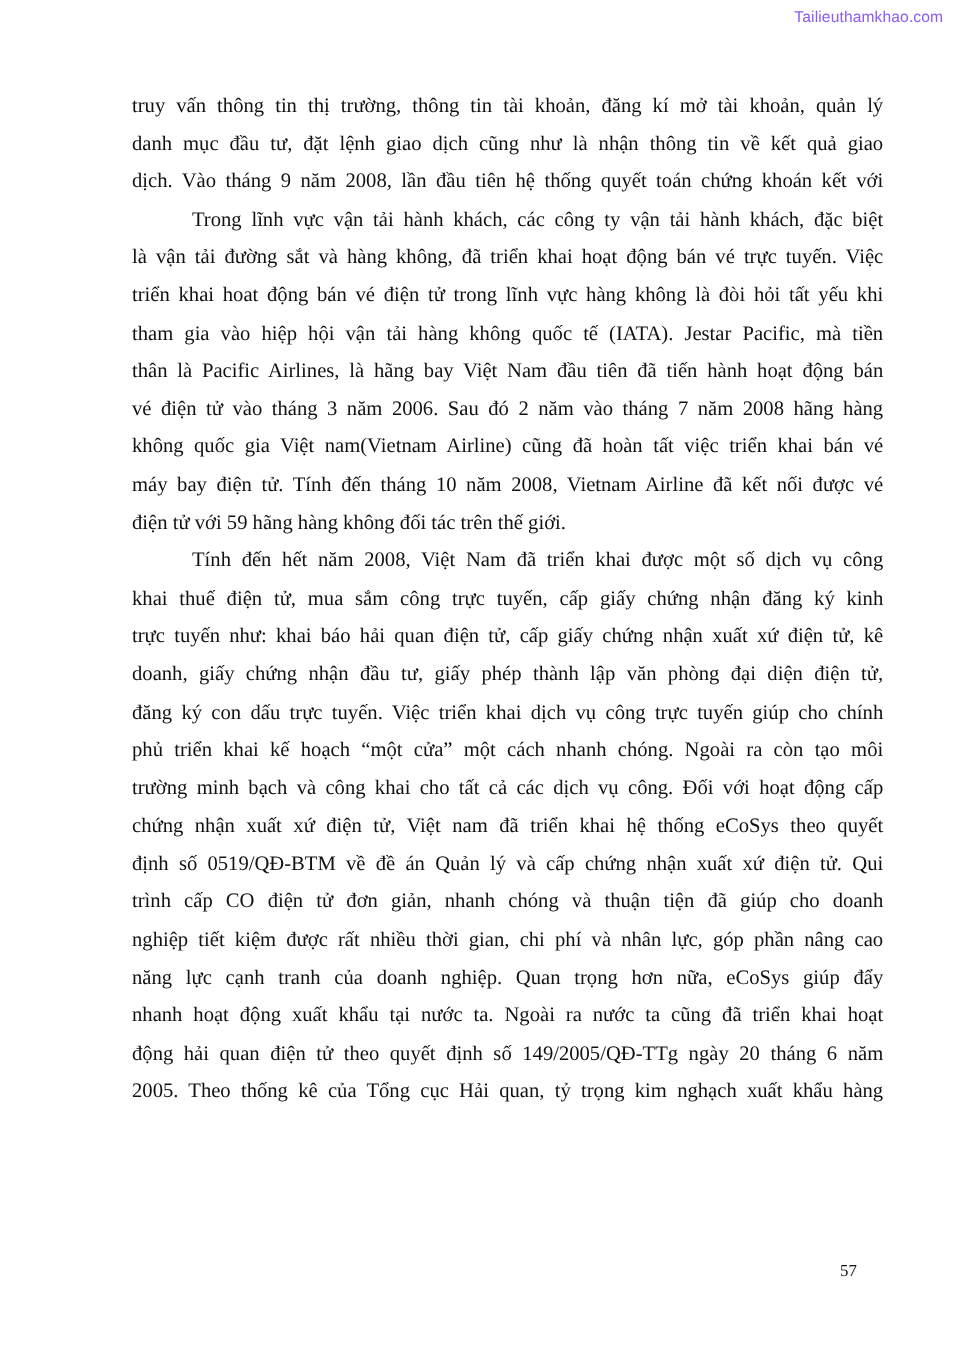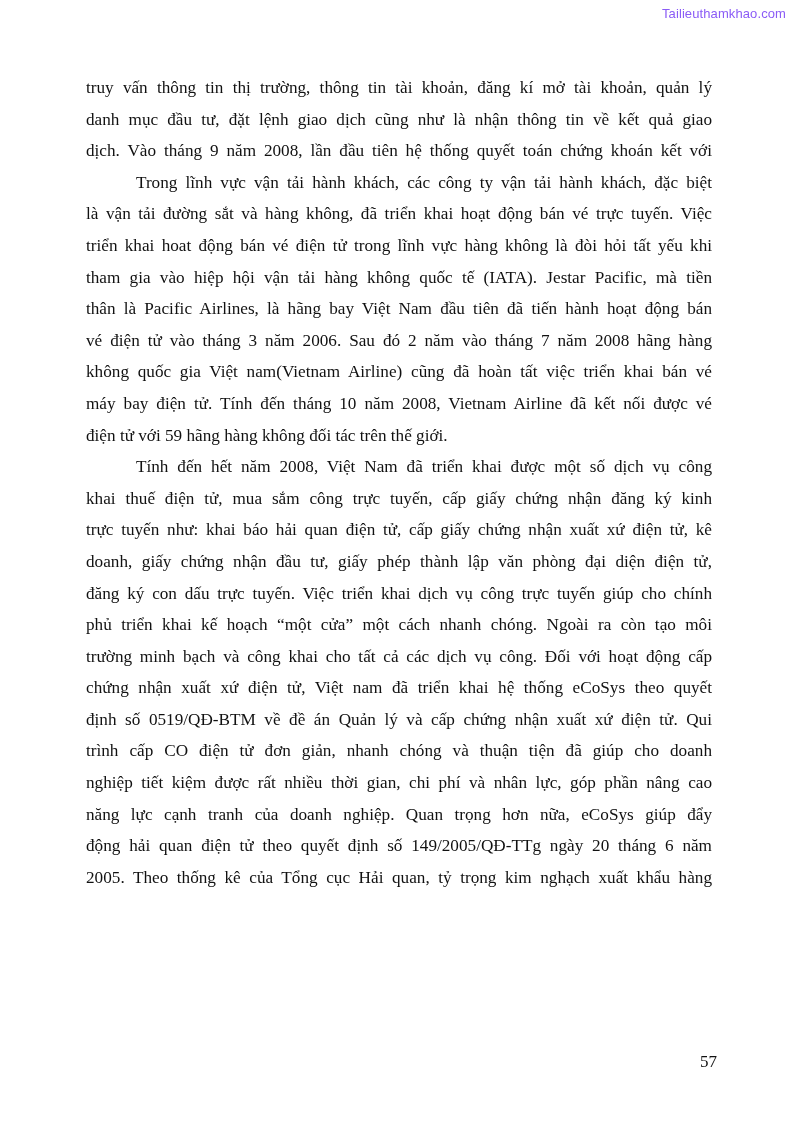--- a/index.html
+++ b/index.html
@@ -3,31 +3,31 @@
   <meta charset="utf-8">
   <style>
     html, body { margin: 0; padding: 0; background: #ffffff; }
     body { width: 794px; height: 1123px; position: relative; overflow: hidden; }
     .watermark {
       position: absolute; top: 6px; right: 8px;
       font-family: "Liberation Sans", sans-serif;
       font-size: 13px; color: #8b5cf6; letter-spacing: 0.1px;
     }
     .page-body {
-      position: absolute; left: 86px; top: 72px; width: 626px;
+      position: absolute; left: 110px; top: 72px; width: 626px;
       font-family: "Liberation Serif", serif;
       font-size: 17.2px; line-height: 31.6px; color: #111;
       text-align: justify;
     }
     .para { margin: 0; }
     .line { display: block; text-align: justify; text-align-last: justify; white-space: nowrap; }
     .line.last { text-align-last: left; }
     .page-number {
       position: absolute; top: 1052px; left: 700px;
-      font-family: "Liberation Serif", serif; font-size: 17px; color: #111;
+      font-family: "Liberation Serif", serif; font-size: 14px; color: #111;
     }
   </style>
 </head>
 <body>
 
 <div class="watermark">Tailieuthamkhao.com</div>
 
 <div class="page-body">
   <p class="para">
     <span class="line">truy vấn thông tin thị trường, thông tin tài khoản, đăng kí mở tài khoản, quản lý</span>
@@ -51,18 +51,19 @@
     <span class="line">trực tuyến như: khai báo hải quan điện tử, cấp giấy chứng nhận xuất xứ điện tử, kê</span>
     <span class="line">doanh, giấy chứng nhận đầu tư, giấy phép thành lập văn phòng đại diện điện tử,</span>
     <span class="line">đăng ký con dấu trực tuyến. Việc triển khai dịch vụ công trực tuyến giúp cho chính</span>
     <span class="line">phủ triển khai kế hoạch “một cửa” một cách nhanh chóng. Ngoài ra còn tạo môi</span>
     <span class="line">trường minh bạch và công khai cho tất cả các dịch vụ công. Đối với hoạt động cấp</span>
     <span class="line">chứng nhận xuất xứ điện tử, Việt nam đã triển khai hệ thống eCoSys theo quyết</span>
     <span class="line">định số 0519/QĐ-BTM về đề án Quản lý và cấp chứng nhận xuất xứ điện tử. Qui</span>
     <span class="line">trình cấp CO điện tử đơn giản, nhanh chóng và thuận tiện đã giúp cho doanh</span>
     <span class="line">nghiệp tiết kiệm được rất nhiều thời gian, chi phí và nhân lực, góp phần nâng cao</span>
     <span class="line">năng lực cạnh tranh của doanh nghiệp. Quan trọng hơn nữa, eCoSys giúp đẩy</span>
+    <span class="line">nhanh hoạt động xuất khẩu tại nước ta. Ngoài ra nước ta cũng đã triển khai hoạt</span>
     <span class="line">động hải quan điện tử theo quyết định số 149/2005/QĐ-TTg ngày 20 tháng 6 năm</span>
     <span class="line">2005. Theo thống kê của Tổng cục Hải quan, tỷ trọng kim nghạch xuất khẩu hàng</span>
   </p>
 </div>
 
 <div class="page-number">57</div>
 
 </body></html>

